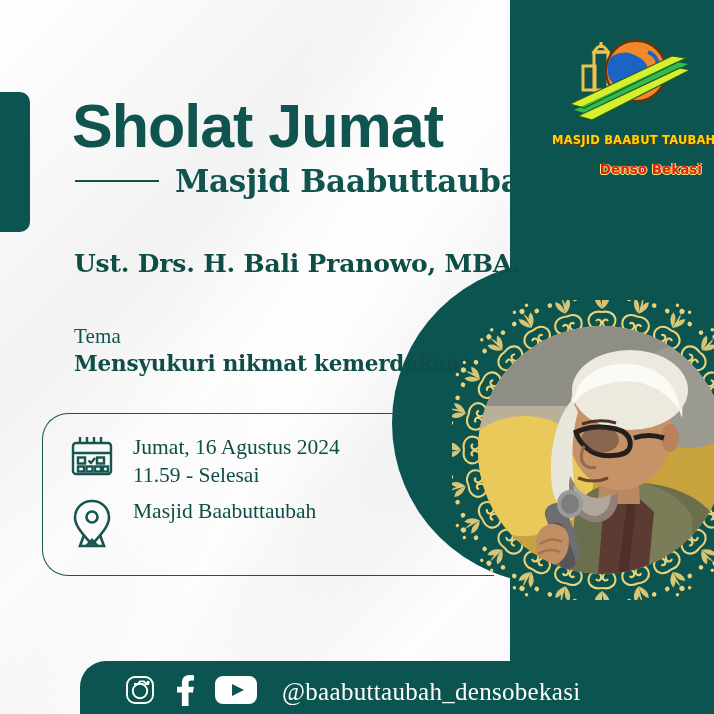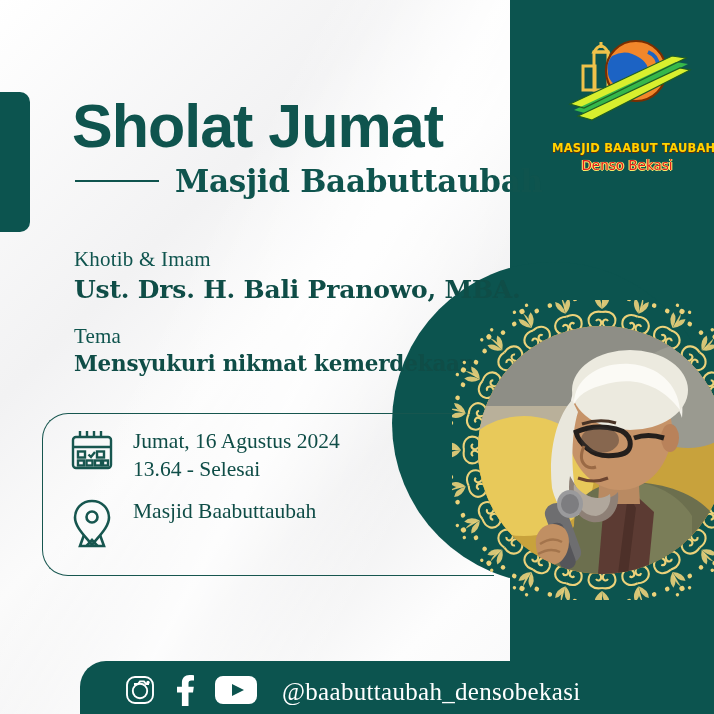--- a/index.html
+++ b/index.html
@@ -40,27 +40,27 @@
   .logo{
     position:absolute;left:552px;top:22px;width:150px;height:150px;
     text-align:center;
   }
   .logo-mark{position:relative;width:150px;height:104px;}
   .logo-mark svg{display:block;}
   .logo-t1{
     font-family:"DejaVu Sans", sans-serif;font-weight:bold;
     font-size:11.5px;letter-spacing:.2px;color:#ffd400;
     text-shadow:0 0 1px #8a3b00,0 1px 0 #6b2e00;
-    margin-top:15px;white-space:nowrap;
+    margin-top:7px;white-space:nowrap;
   }
   .logo-t2{
-    font-family:"DejaVu Sans", sans-serif;font-weight:normal;
+    font-family:"DejaVu Sans", sans-serif;font-weight:bold;
     font-size:13.5px;color:#e02020;
     text-shadow:0 0 1px #ffe96a,0 1px 0 #ffe96a,1px 0 0 #ffe96a,-1px 0 0 #ffe96a;
-    margin-top:2px;white-space:nowrap;
+    margin-top:14px;white-space:nowrap;text-align:right;
   }
   
   .headline{
     position:absolute;left:72px;top:96px;width:430px;
   }
   .h-main{
     font-family:Liberation Sans, sans-serif;font-weight:bold;
     font-size:61px;line-height:1.0;color:#0f544e;letter-spacing:-1px;
     white-space:nowrap;
   }
@@ -86,21 +86,21 @@
   
   .infobox{
     position:absolute;left:42px;top:413px;width:452px;height:163px;
     border:1.6px solid #17564f;
     border-top-right-radius:0;border-bottom-right-radius:0;
     border-top-left-radius:26px;border-bottom-left-radius:26px;
     border-right:none;
     box-sizing:border-box;
   }
   .info-row{position:absolute;display:flex;align-items:flex-start;gap:18px;}
-  .row-date{left:26px;top:14px;}
+  .row-date{left:26px;top:20px;}
   .row-loc{left:26px;top:84px;}
   .ico{flex:none;width:46px;height:48px;}
   .ico svg{display:block;}
   .info-l1{
     font-family:"Liberation Serif", serif;font-size:21.5px;color:#0f4d47;
     line-height:1.28;white-space:nowrap;
   }
   .info-l2{
     font-family:"Liberation Serif", serif;font-size:21.5px;color:#0f4d47;
     line-height:1.28;white-space:nowrap;
@@ -178,21 +178,20 @@
 
   <div class="headline">
     <div class="h-main">Sholat Jumat</div>
     <div class="h-sub-row">
       <span class="h-rule"></span>
       <span class="h-sub">Masjid Baabuttaubah</span>
     </div>
   </div>
 
   <div class="speaker">
-    <div class="lbl">Khotib &amp; Imam</div>
     <div class="val">Ust. Drs. H. Bali Pranowo, MBA.</div>
   </div>
 
   <div class="tema">
     <div class="lbl">Tema</div>
     <div class="val">Mensyukuri nikmat kemerdekaan</div>
   </div>
 
   <div class="infobox">
 
@@ -208,21 +207,21 @@
             <rect x="9" y="32.5" width="6" height="5"></rect>
             <rect x="17.5" y="32.5" width="6" height="5"></rect>
             <rect x="26" y="32.5" width="6" height="5"></rect>
             <rect x="34" y="32.5" width="5" height="5"></rect>
             <path d="M19.5 26.5 l2.5 2.5 l4 -5"></path>
           </g>
         </svg>
       </span>
       <span>
         <div class="info-l1">Jumat, 16 Agustus 2024</div>
-        <div class="info-l2">13.64 - Selesai</div>
+        <div class="info-l2">11.59 - Selesai</div>
       </span>
     </div>
 
     <div class="info-row row-loc">
       <span class="ico">
         <svg width="46" height="52" viewBox="0 0 46 52">
           <g fill="none" stroke="#17564f" stroke-width="2.6">
             <path d="M23 3 C13 3 6 10.5 6 19.5 C6 29 16 38 23 47 C30 38 40 29 40 19.5 C40 10.5 33 3 23 3 z"></path>
             <circle cx="23" cy="19" r="5.5"></circle>
             <path d="M15 37 L11 48 H35 L31 37"></path>

